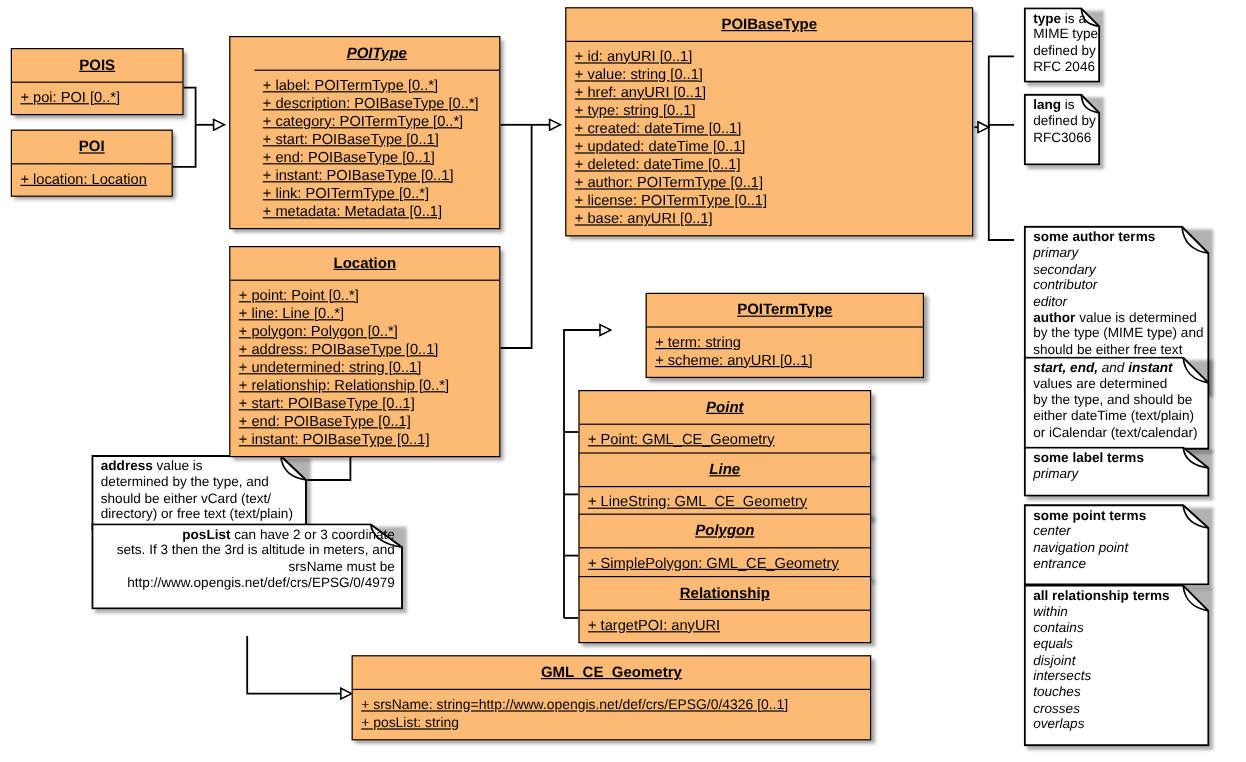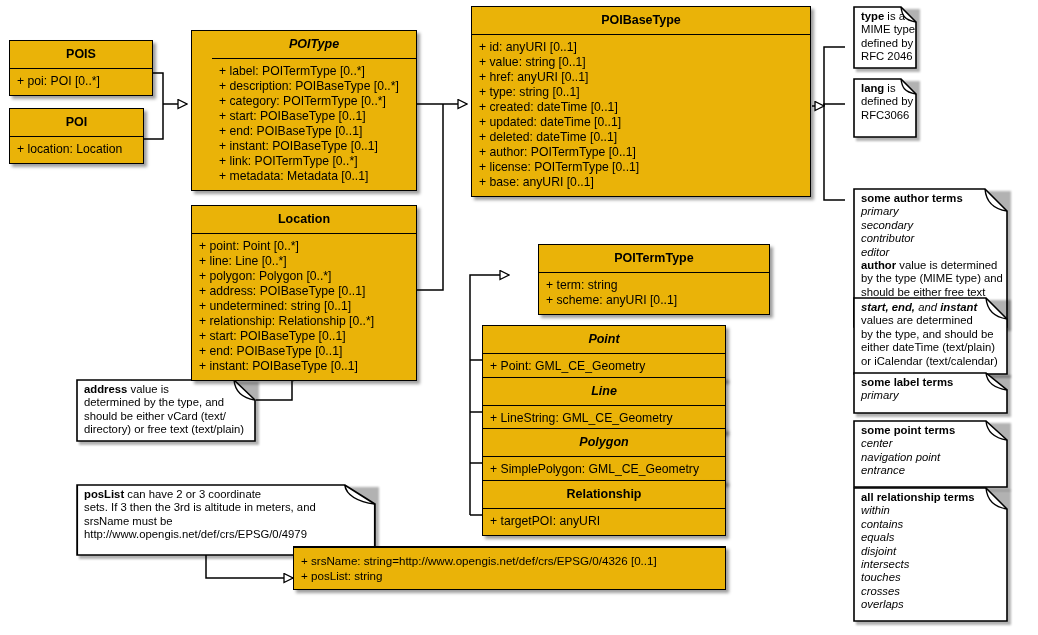--- a/index.html
+++ b/index.html
@@ -24,24 +24,25 @@
     top: 0;
     width: 1038px;
     height: 635px;
     pointer-events: none;
   }
 
   
   .uml-class {
     position: absolute;
     box-sizing: border-box;
-    background: #eab308;
+    background: #fdba74;
     border: 1.6px solid #000000;
     box-shadow: 3px 3px 3px rgba(0,0,0,0.38);
     z-index: 5;
+    text-decoration: underline;
   }
   .uml-title {
     text-align: center;
     font-weight: bold;
     font-size: 12.5px;
     line-height: 1;
     padding: 7px 4px 7px 4px;
     color: #000;
     white-space: nowrap;
   }
@@ -252,20 +253,21 @@
 
   <div class="uml-class" style="left:482px; top:480px; width:244px;">
     <div class="uml-title">Relationship</div>
     <div class="uml-divider"></div>
     <div class="uml-attrs">
       <div class="uml-attr">+ targetPOI: anyURI</div>
     </div>
   </div>
 
   <div class="uml-class" style="left:293px; top:546px; width:433px;">
+    <div class="uml-title">GML_CE_Geometry</div>
     <div class="uml-divider"></div>
     <div class="uml-attrs">
       <div class="uml-attr small">+ srsName: string=http://www.opengis.net/def/crs/EPSG/0/4326 [0..1]</div>
       <div class="uml-attr small">+ posList: string</div>
     </div>
   </div>
 
   <div class="note" style="left:853px; top:6px; width:64px; height:63px;">
     <div class="note-shadow"></div>
     <div class="note-body">
@@ -396,21 +398,21 @@
       </svg>
       <div class="note-text">
         <div class="note-line"><b>address</b> value is</div>
         <div class="note-line">determined by the type, and</div>
         <div class="note-line">should be either vCard (text/</div>
         <div class="note-line">directory) or free text (text/plain)</div>
       </div>
     </div>
   </div>
 
-  <div class="note" style="left:76px; top:484px; width:300px; height:72px;">
+  <div class="note" style="left:76px; top:436px; width:260px; height:72px;text-align:right;">
     <div class="note-shadow"></div>
     <div class="note-body">
       <svg viewBox="0 0 260 72" preserveAspectRatio="none">
         <path d="M 1,1 L 233,1 L 259,20 L 259,71 L 1,71 Z" fill="#ffffff" stroke="#000000" stroke-width="1.6"></path>
         <path d="M 233,1 C 234,11 244,18 259,20" fill="none" stroke="#000000" stroke-width="1.4"></path>
       </svg>
       <div class="note-text">
         <div class="note-line"><b>posList</b> can have 2 or 3 coordinate</div>
         <div class="note-line">sets. If 3 then the 3rd is altitude in meters, and</div>
         <div class="note-line">srsName must be</div>

